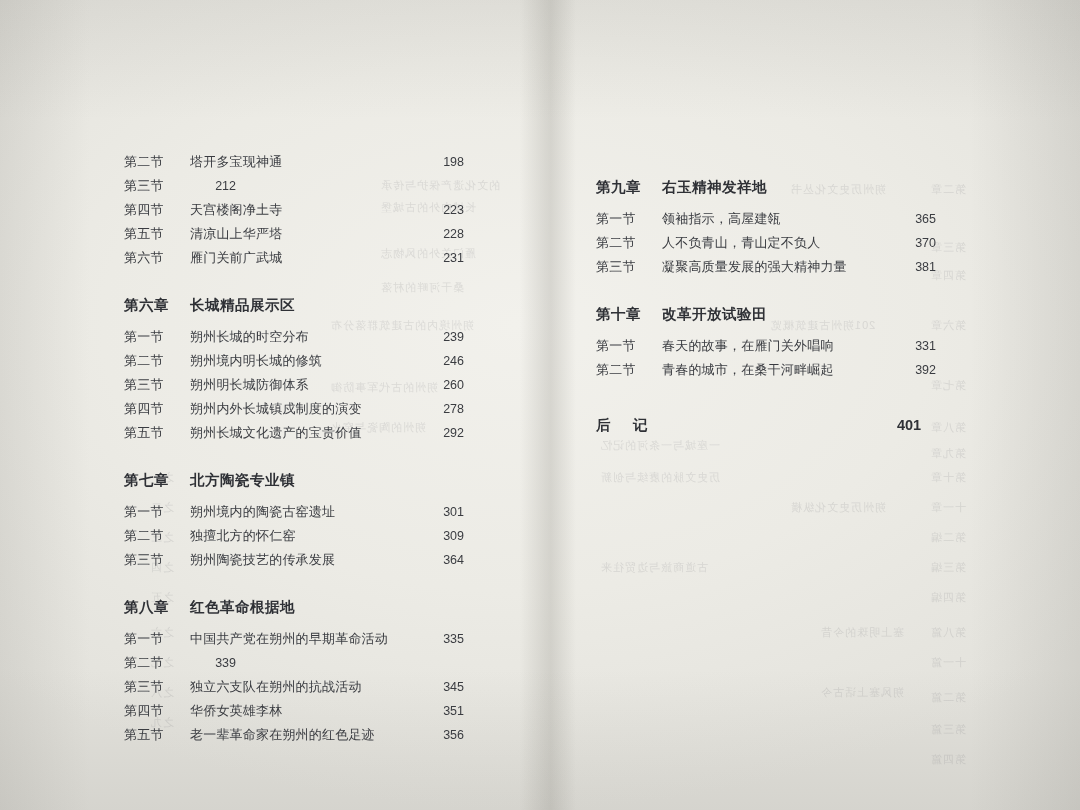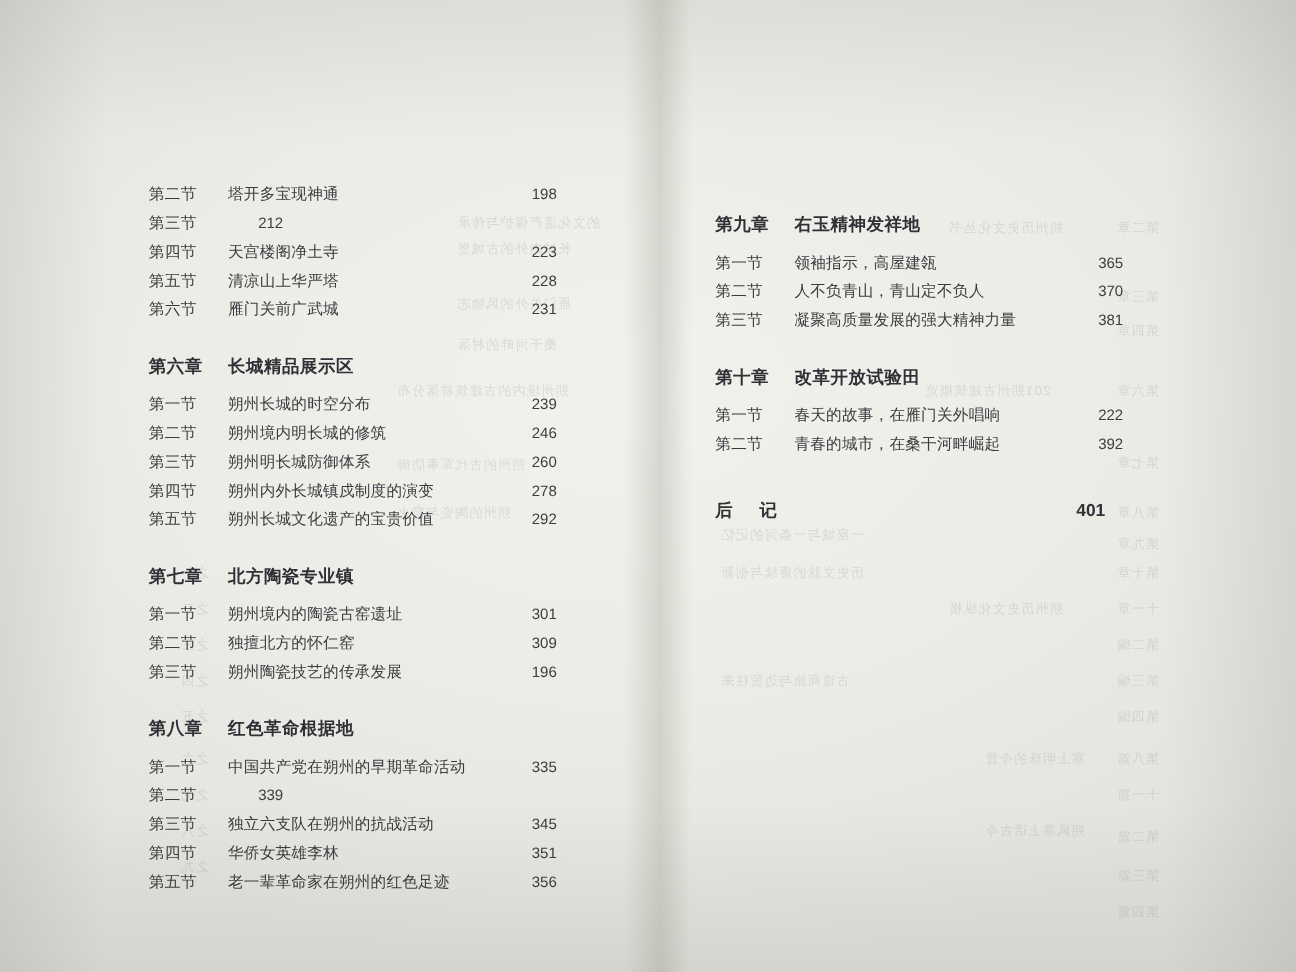--- a/index.html
+++ b/index.html
@@ -264,21 +264,21 @@
         <span class="sec-page">301</span>
       </div>
       <div class="section">
         <span class="sec-num">第二节</span>
         <span class="sec-title">独擅北方的怀仁窑</span>
         <span class="sec-page">309</span>
       </div>
       <div class="section">
         <span class="sec-num">第三节</span>
         <span class="sec-title">朔州陶瓷技艺的传承发展</span>
-        <span class="sec-page">196</span>
+        <span class="sec-page">364</span>
       </div>
       <div class="chapter">
         <span class="ch-num">第八章</span>
         <span class="ch-title">红色革命根据地</span>
         <span class="ch-page"></span>
       </div>
       <div class="section">
         <span class="sec-num">第一节</span>
         <span class="sec-title">中国共产党在朔州的早期革命活动</span>
         <span class="sec-page">335</span>
@@ -325,21 +325,21 @@
         <span class="sec-page">381</span>
       </div>
       <div class="chapter">
         <span class="ch-num">第十章</span>
         <span class="ch-title">改革开放试验田</span>
         <span class="ch-page"></span>
       </div>
       <div class="section">
         <span class="sec-num">第一节</span>
         <span class="sec-title">春天的故事，在雁门关外唱响</span>
-        <span class="sec-page">222</span>
+        <span class="sec-page">331</span>
       </div>
       <div class="section">
         <span class="sec-num">第二节</span>
         <span class="sec-title">青春的城市，在桑干河畔崛起</span>
         <span class="sec-page">392</span>
       </div>
       <div class="postscript">
         <span class="ps-label">后　记</span>
         <span class="ps-spacer"></span>
         <span class="ps-page">401</span>

